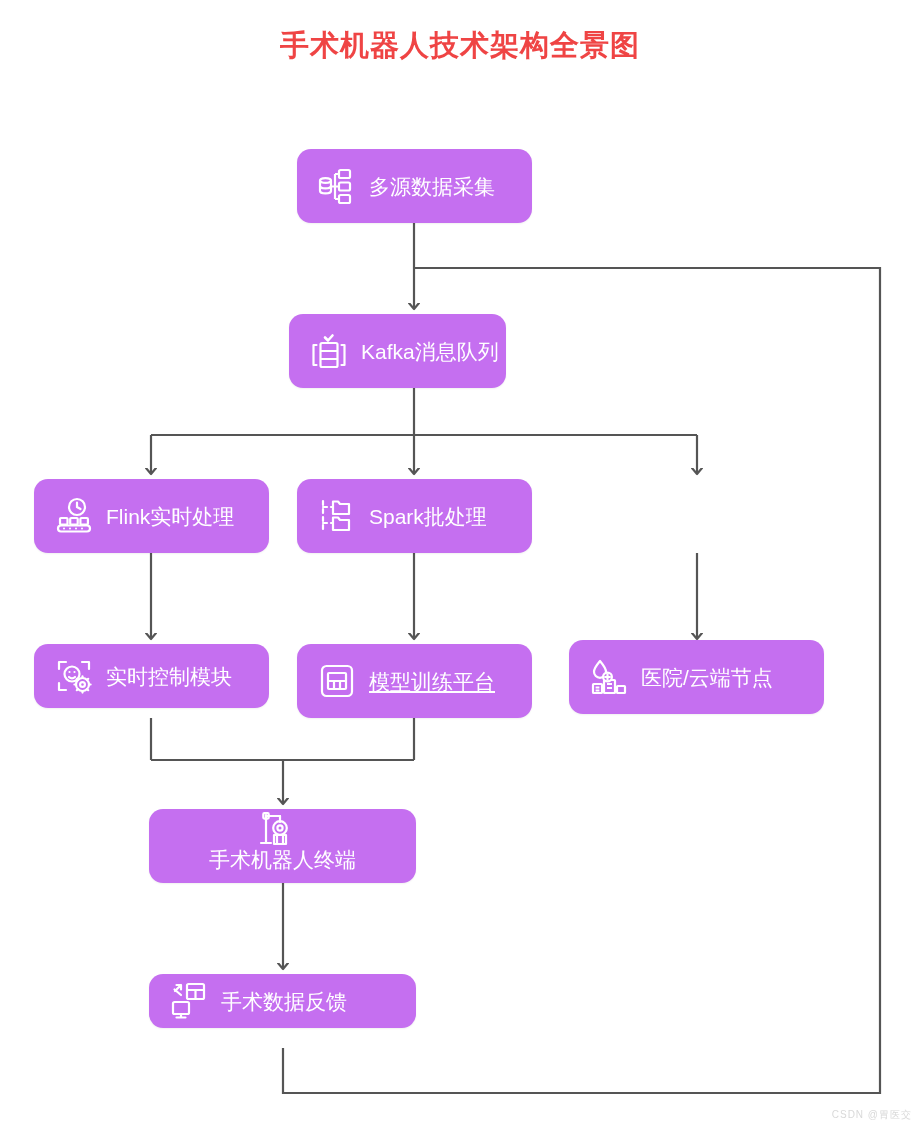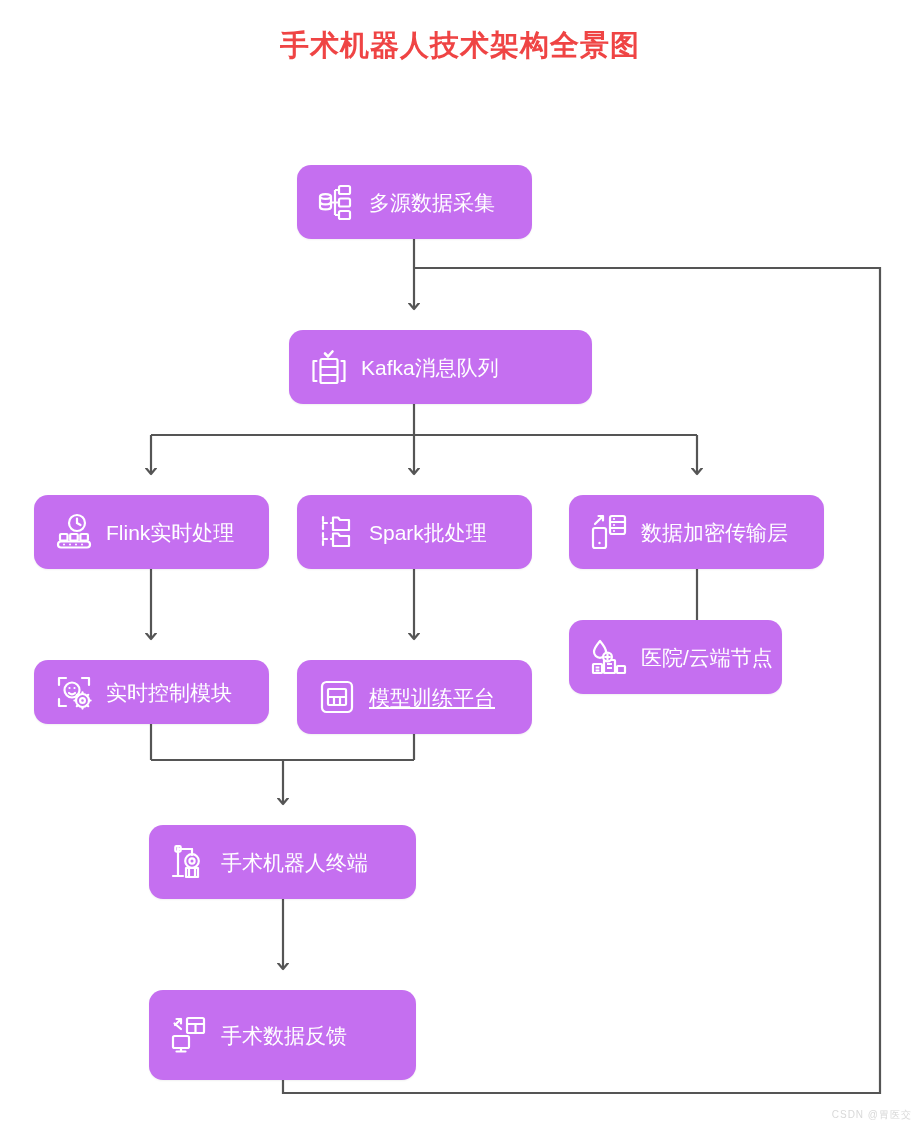--- a/index.html
+++ b/index.html
@@ -38,21 +38,20 @@
   .node {
     position: absolute;
     box-sizing: border-box;
     display: flex;
     align-items: center;
     border-radius: 14px;
     background: #c56ff0;
     color: #ffffff;
     padding: 0 20px;
     box-shadow: 0 1px 2px rgba(0,0,0,0.06);
-    margin-top: 16px;
   }
   .node .ico {
     flex: 0 0 auto;
     width: 40px;
     height: 40px;
     margin-right: 12px;
     display: block;
   }
   .node .lbl {
     font-size: 21px;
@@ -114,21 +113,21 @@
       <path d="M3,14.5 L3,25 c0,1.3 2.5,2.4 5.5,2.4 s5.5,-1.1 5.5,-2.4 L14,14.5"></path>
       <path d="M3,20 c0,1.3 2.5,2.4 5.5,2.4 s5.5,-1.1 5.5,-2.4"></path>
       <path d="M14,20.5 L18,20.5 M18,8 L18,33 M18,8 L22,8 M18,20.5 L22,20.5 M18,33 L22,33"></path>
       <rect x="22" y="4" width="11" height="8" rx="1.6"></rect>
       <rect x="22" y="16.5" width="11" height="8" rx="1.6"></rect>
       <rect x="22" y="29" width="11" height="8" rx="1.6"></rect>
     </svg>
     <span class="lbl">多源数据采集</span>
   </div>
 
-  <div class="node" style="left:289px; top:314px; width:303px; height:74px;">
+  <div class="node" style="left:289px; top:314px; width:217px; height:74px;">
     <svg class="ico" viewBox="0 0 40 40" fill="none" stroke="#ffffff" stroke-width="2.2">
       <path d="M16,6.5 L19,9.5 L23.5,4.5" stroke-width="2.6" stroke-linecap="round" stroke-linejoin="round"></path>
       <rect x="11.5" y="12" width="17" height="24" rx="1.5"></rect>
       <path d="M11.5,20 L28.5,20 M11.5,28 L28.5,28"></path>
       <path d="M7.5,14 L4.5,14 L4.5,34 L7.5,34" stroke-linecap="round" stroke-linejoin="round"></path>
       <path d="M32.5,14 L35.5,14 L35.5,34 L32.5,34" stroke-linecap="round" stroke-linejoin="round"></path>
     </svg>
     <span class="lbl">Kafka消息队列</span>
   </div>
 
@@ -154,34 +153,20 @@
     <svg class="ico" viewBox="0 0 40 40" fill="none" stroke="#ffffff" stroke-width="2.2">
       <path d="M6,5 L6,33" stroke-dasharray="4 4" stroke-linecap="round"></path>
       <path d="M6,11 L15,11" stroke-dasharray="4 4" stroke-linecap="round"></path>
       <path d="M6,27 L15,27" stroke-dasharray="4 4" stroke-linecap="round"></path>
       <path d="M16,5.5 h5 l2,2.5 h9 v10 h-16 z" stroke-linejoin="round"></path>
       <path d="M16,21.5 h5 l2,2.5 h9 v10 h-16 z" stroke-linejoin="round"></path>
     </svg>
     <span class="lbl">Spark批处理</span>
   </div>
 
-  <div class="node" style="left:569px; top:479px; width:255px; height:74px;">
-    <svg class="ico" viewBox="0 0 40 40" fill="none" stroke="#ffffff" stroke-width="2.2">
-      <rect x="4" y="16" width="13" height="20" rx="2"></rect>
-      <circle cx="10.5" cy="31" r="1.2" fill="#ffffff" stroke="none"></circle>
-      <path d="M6,12 L14,4 M14,4 L9.5,4 M14,4 L14,8.5" stroke-linecap="round" stroke-linejoin="round"></path>
-      <path d="M14,12.5 L6,5 M6,5 L10.5,5 M6,5 L6,9.5" stroke-linecap="round" stroke-linejoin="round" opacity="0"></path>
-      <rect x="21" y="4" width="15" height="18" rx="2"></rect>
-      <path d="M21,10 L36,10 M21,16 L36,16"></path>
-      <circle cx="25" cy="7" r="1.1" fill="#ffffff" stroke="none"></circle>
-      <circle cx="25" cy="13" r="1.1" fill="#ffffff" stroke="none"></circle>
-      <circle cx="25" cy="19" r="1.1" fill="#ffffff" stroke="none"></circle>
-    </svg>
-    <span class="lbl">数据加密传输层</span>
-  </div>
 
   <div class="node" style="left:34px; top:644px; width:235px; height:64px;">
     <svg class="ico" viewBox="0 0 40 40" fill="none" stroke="#ffffff" stroke-width="2.2">
       <path d="M5,13 L5,6 h7 M28,6 h7 v7 M5,27 v7 h7" stroke-linecap="round" stroke-linejoin="round"></path>
       <circle cx="18" cy="18" r="7.5"></circle>
       <circle cx="15.5" cy="16" r="1.1" fill="#ffffff" stroke="none"></circle>
       <circle cx="20.5" cy="16" r="1.1" fill="#ffffff" stroke="none"></circle>
       <path d="M15,21 q3,2.6 6,0" stroke-linecap="round"></path>
       <path d="M28.5,23 l2.2,0.6 1.6,-1.6 1.8,1.8 -1.6,1.6 0.6,2.2 2.2,0.6 0,2.6 -2.2,0.6 -0.6,2.2 1.6,1.6 -1.8,1.8 -1.6,-1.6 -2.2,0.6 -0.6,2.2" transform="translate(-3.5,-2.5) scale(0.92)" stroke-linejoin="round" opacity="0"></path>
       <circle cx="28.5" cy="28.5" r="6.5"></circle>
@@ -202,49 +187,49 @@
 
   <div class="node" style="left:297px; top:644px; width:235px; height:74px;text-decoration:underline;">
     <svg class="ico" viewBox="0 0 40 40" fill="none" stroke="#ffffff" stroke-width="2.2">
       <rect x="5" y="5" width="30" height="30" rx="4.5"></rect>
       <rect x="11" y="12" width="18" height="16" rx="1"></rect>
       <path d="M11,20 L29,20 M17,20 L17,28 M23,20 L23,28"></path>
     </svg>
     <span class="lbl">模型训练平台</span>
   </div>
 
-  <div class="node" style="left:569px; top:604px; width:213px; height:74px;">
+  <div class="node" style="left:569px; top:640px; width:255px; height:74px;">
     <svg class="ico" viewBox="0 0 40 40" fill="none" stroke="#ffffff" stroke-width="2.2">
       <path d="M11,4 c0,0 -6,7.2 -6,10.8 a6,6 0 0 0 12,0 C17,11.2 11,4 11,4 z" stroke-linejoin="round"></path>
       <rect x="4" y="27" width="9" height="9" rx="0.8"></rect>
       <path d="M6.6,30.5 L10.4,30.5 M6.6,33.5 L10.4,33.5"></path>
       <rect x="15" y="23" width="11" height="13" rx="0.8"></rect>
       <path d="M18,27 L23,27 M18,31 L23,31"></path>
       <rect x="28" y="29" width="8" height="7" rx="0.8"></rect>
       <circle cx="18.5" cy="20" r="4.4" fill="#c56ff0"></circle>
       <path d="M18.5,17.6 L18.5,22.4 M16.1,20 L20.9,20" stroke-linecap="round"></path>
     </svg>
     <span class="lbl">医院/云端节点</span>
   </div>
 
-  <div class="node" style="left:149px; top:809px; width:267px; height:74px;">
+  <div class="node" style="left:149px; top:809px; width:267px; height:74px;flex-direction:column;">
     <svg class="ico" viewBox="0 0 40 40" fill="none" stroke="#ffffff" stroke-width="2.2">
       <path d="M9,6 L9,34 M4,34 L14,34" stroke-linecap="round"></path>
       <path d="M9,7 L23,7" stroke-linecap="round"></path>
       <rect x="6.3" y="4.2" width="5.4" height="5.4" rx="1"></rect>
       <path d="M23,7 L23,13" stroke-linecap="round"></path>
       <circle cx="23" cy="19" r="6.8"></circle>
       <circle cx="23" cy="19" r="2.6"></circle>
       <path d="M17,26 L29,26 L29,35 L17,35 z" stroke-linejoin="round"></path>
       <path d="M20,26 L20,35 M26,26 L26,35"></path>
     </svg>
     <span class="lbl">手术机器人终端</span>
   </div>
 
-  <div class="node" style="left:149px; top:974px; width:267px; height:90px;">
+  <div class="node" style="left:149px; top:974px; width:267px; height:54px;">
     <svg class="ico" viewBox="0 0 40 40" fill="none" stroke="#ffffff" stroke-width="2.2">
       <path d="M6,10 L12,4 M12,4 L7.5,4 M12,4 L12,8.5" stroke-linecap="round" stroke-linejoin="round"></path>
       <path d="M12,14 L5.5,8.5" stroke-linecap="round"></path>
       <rect x="18" y="3" width="17" height="15" rx="1.6"></rect>
       <path d="M18,9 L35,9 M26.5,9 L26.5,18"></path>
       <rect x="4" y="21" width="16" height="12" rx="1.6"></rect>
       <path d="M12,33 L12,36.5 M7.5,36.5 L16.5,36.5" stroke-linecap="round"></path>
     </svg>
     <span class="lbl">手术数据反馈</span>
   </div>

